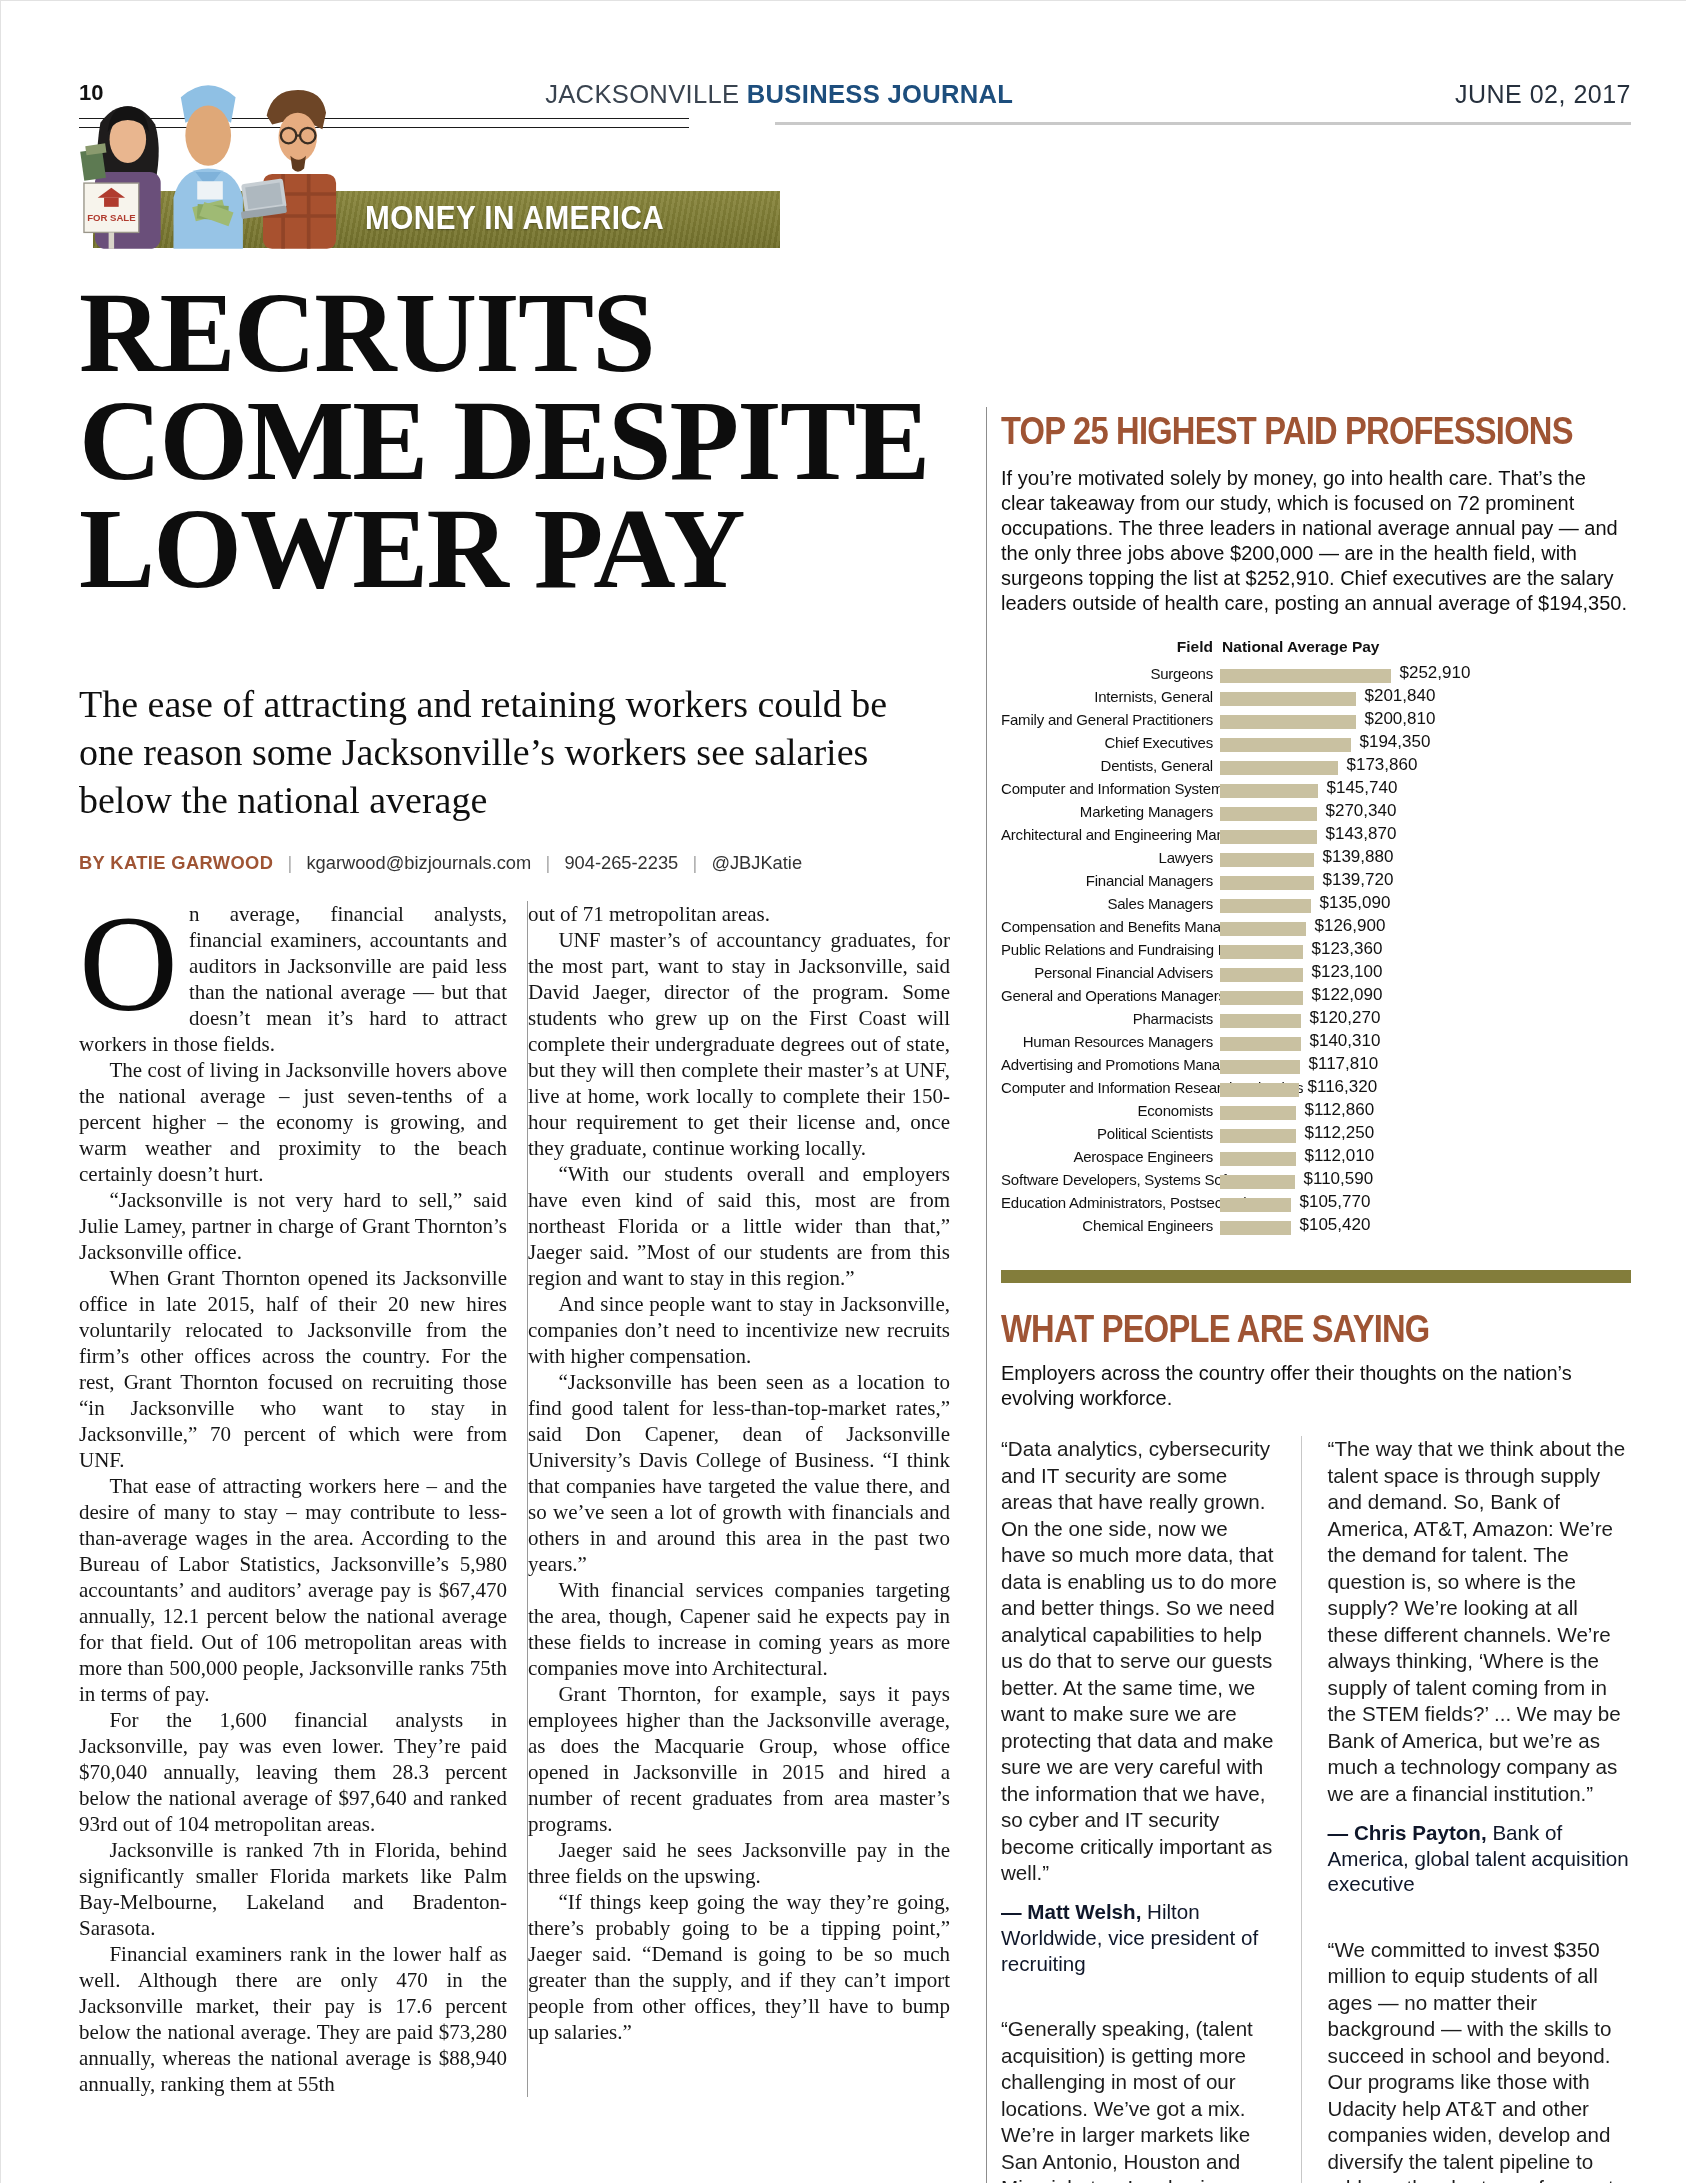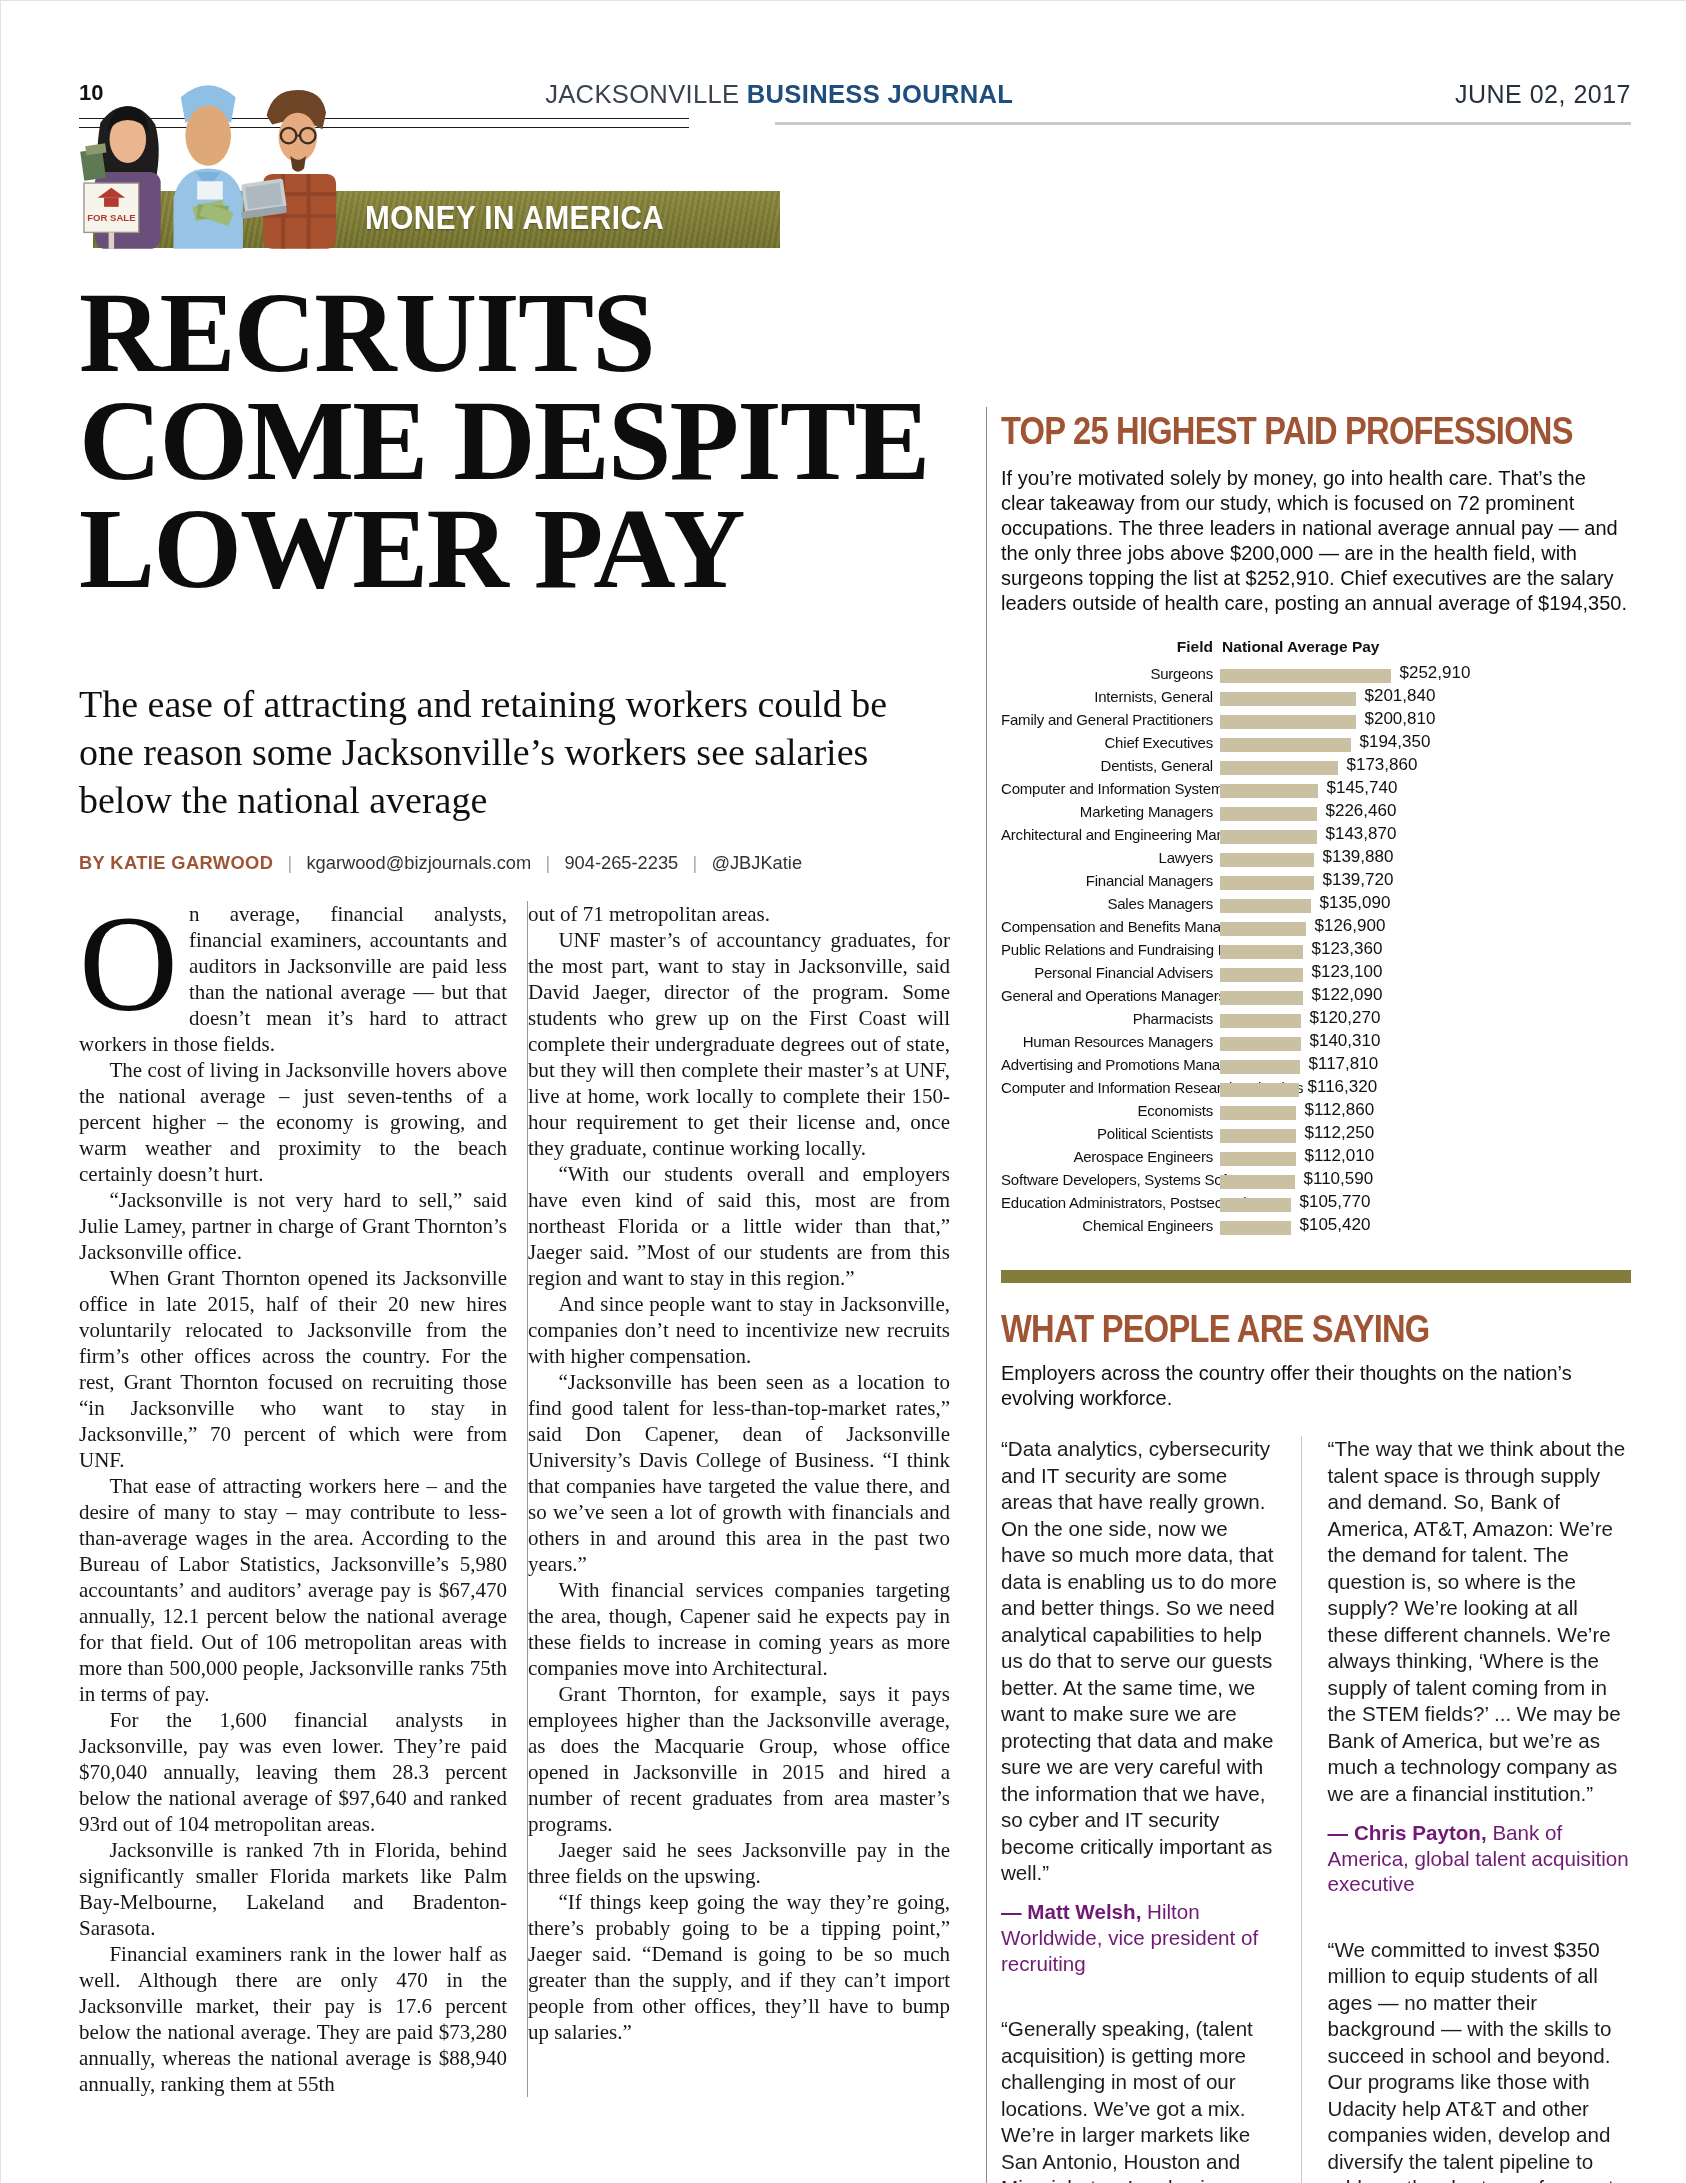--- a/index.html
+++ b/index.html
@@ -71,21 +71,21 @@
 
   
   .divider-bar{margin-top:33px;height:12.8px;background:#837d3b;}
   .quotes-title{margin-top:24px;}
   .quotes-intro{margin-top:11px;font-size:20px;line-height:25px;color:#101010;width:585px;}
   .quotes-cols{display:flex;margin-top:25.6px;}
   .qcol-1{width:276px;}
   .qcol-2{flex:1;border-left:0.9px solid #c7c7c7;margin-left:24px;padding-left:25.6px;}
   .quote{margin-bottom:40px;}
   .quote-text{margin:0;font-size:20.6px;line-height:26.5px;color:#1c1c1c;}
-  .quote-attr{margin:12.8px 0 0 0;font-size:20.6px;line-height:25.6px;color:#701a75;}
+  .quote-attr{margin:12.8px 0 0 0;font-size:20.6px;line-height:25.6px;color:#0f172a;}
 </style>
 </head>
 <body>
 
 <div class="page">
   <div class="inner">
 
     <div class="header">
       <span class="pagenum">10</span>
       <span class="masthead">
@@ -240,21 +240,21 @@
               <span class="chart-label">Computer and Information Systems Managers</span>
               <span class="chart-barzone">
                 <span class="chart-bar" style="width: 98px; background: rgb(201, 193, 161);"></span>
                 <span class="chart-value">$145,740</span>
               </span>
             </div>
             <div class="chart-row">
               <span class="chart-label">Marketing Managers</span>
               <span class="chart-barzone">
                 <span class="chart-bar" style="width: 97px; background: rgb(201, 193, 161);"></span>
-                <span class="chart-value">$226,460</span>
+                <span class="chart-value">$270,340</span>
               </span>
             </div>
             <div class="chart-row">
               <span class="chart-label">Architectural and Engineering Managers</span>
               <span class="chart-barzone">
                 <span class="chart-bar" style="width: 97px; background: rgb(201, 193, 161);"></span>
                 <span class="chart-value">$143,870</span>
               </span>
             </div>
             <div class="chart-row">

